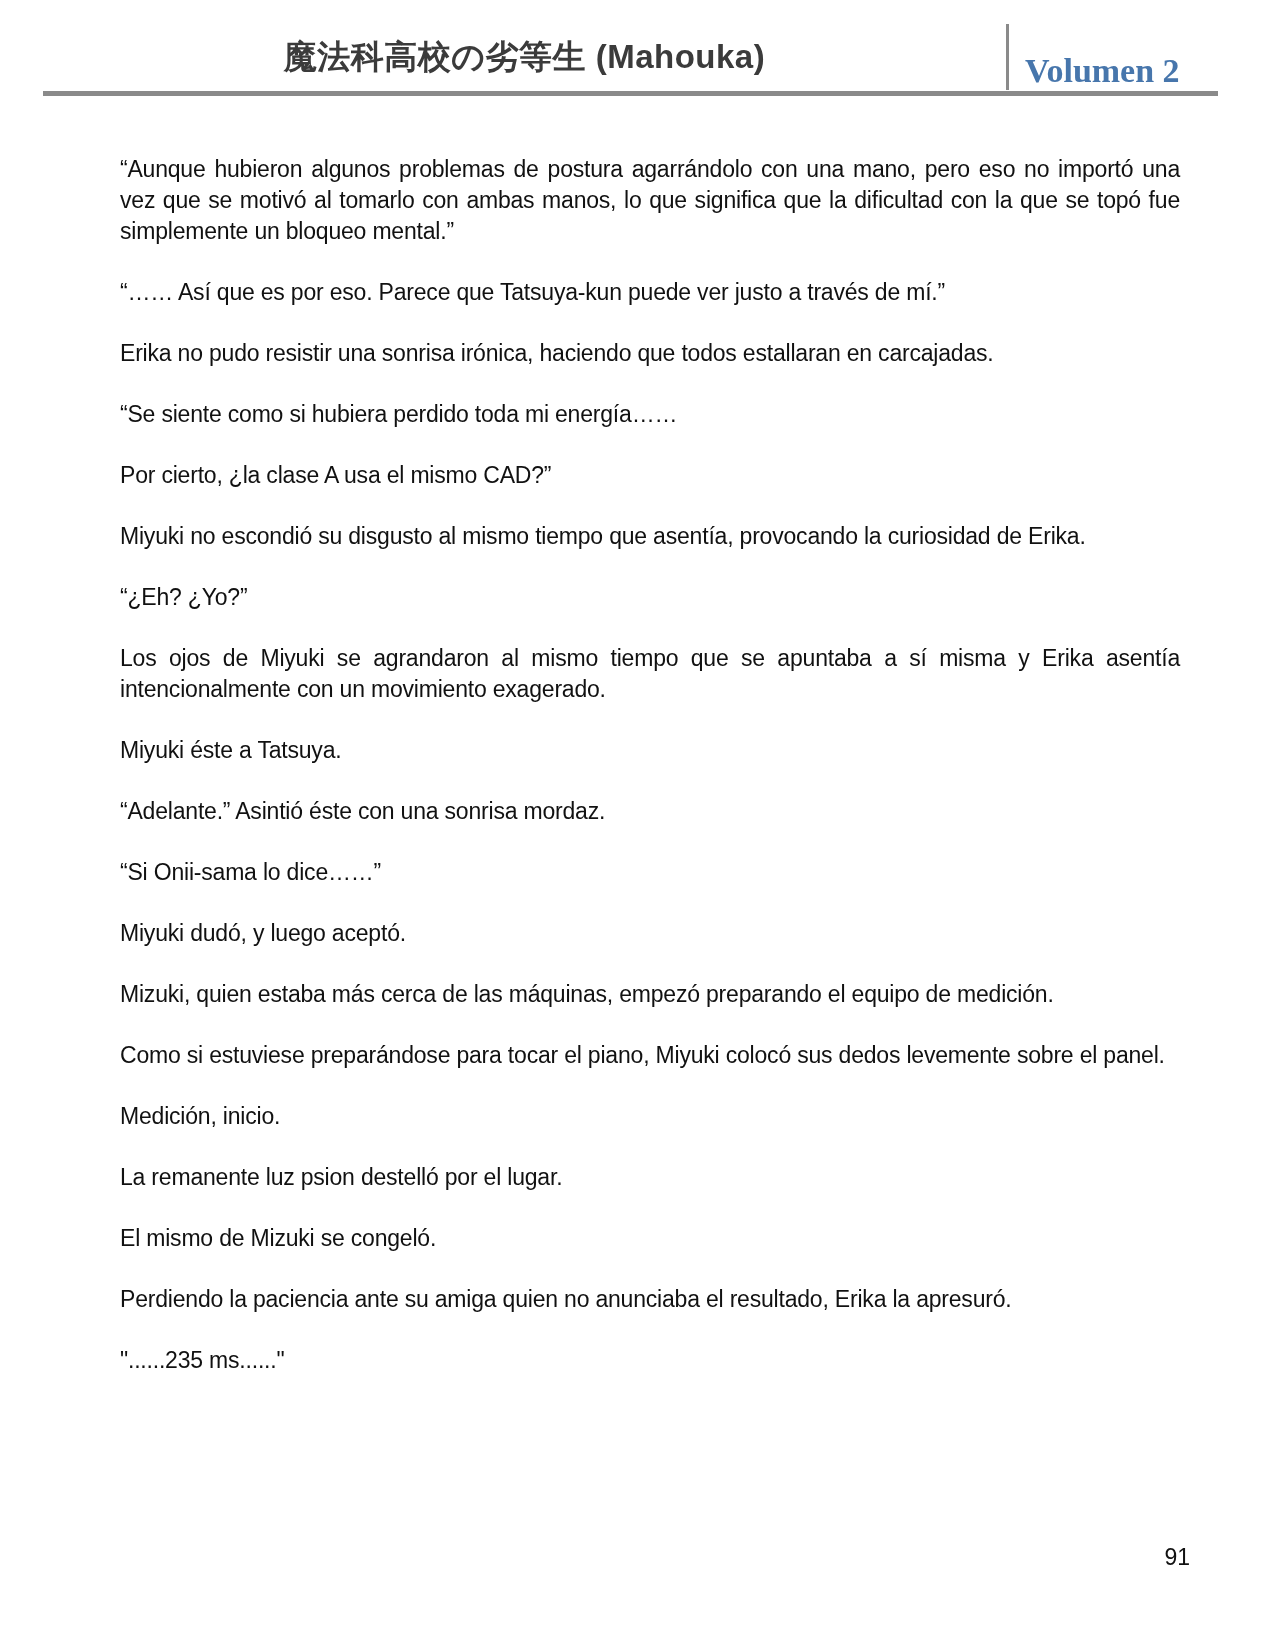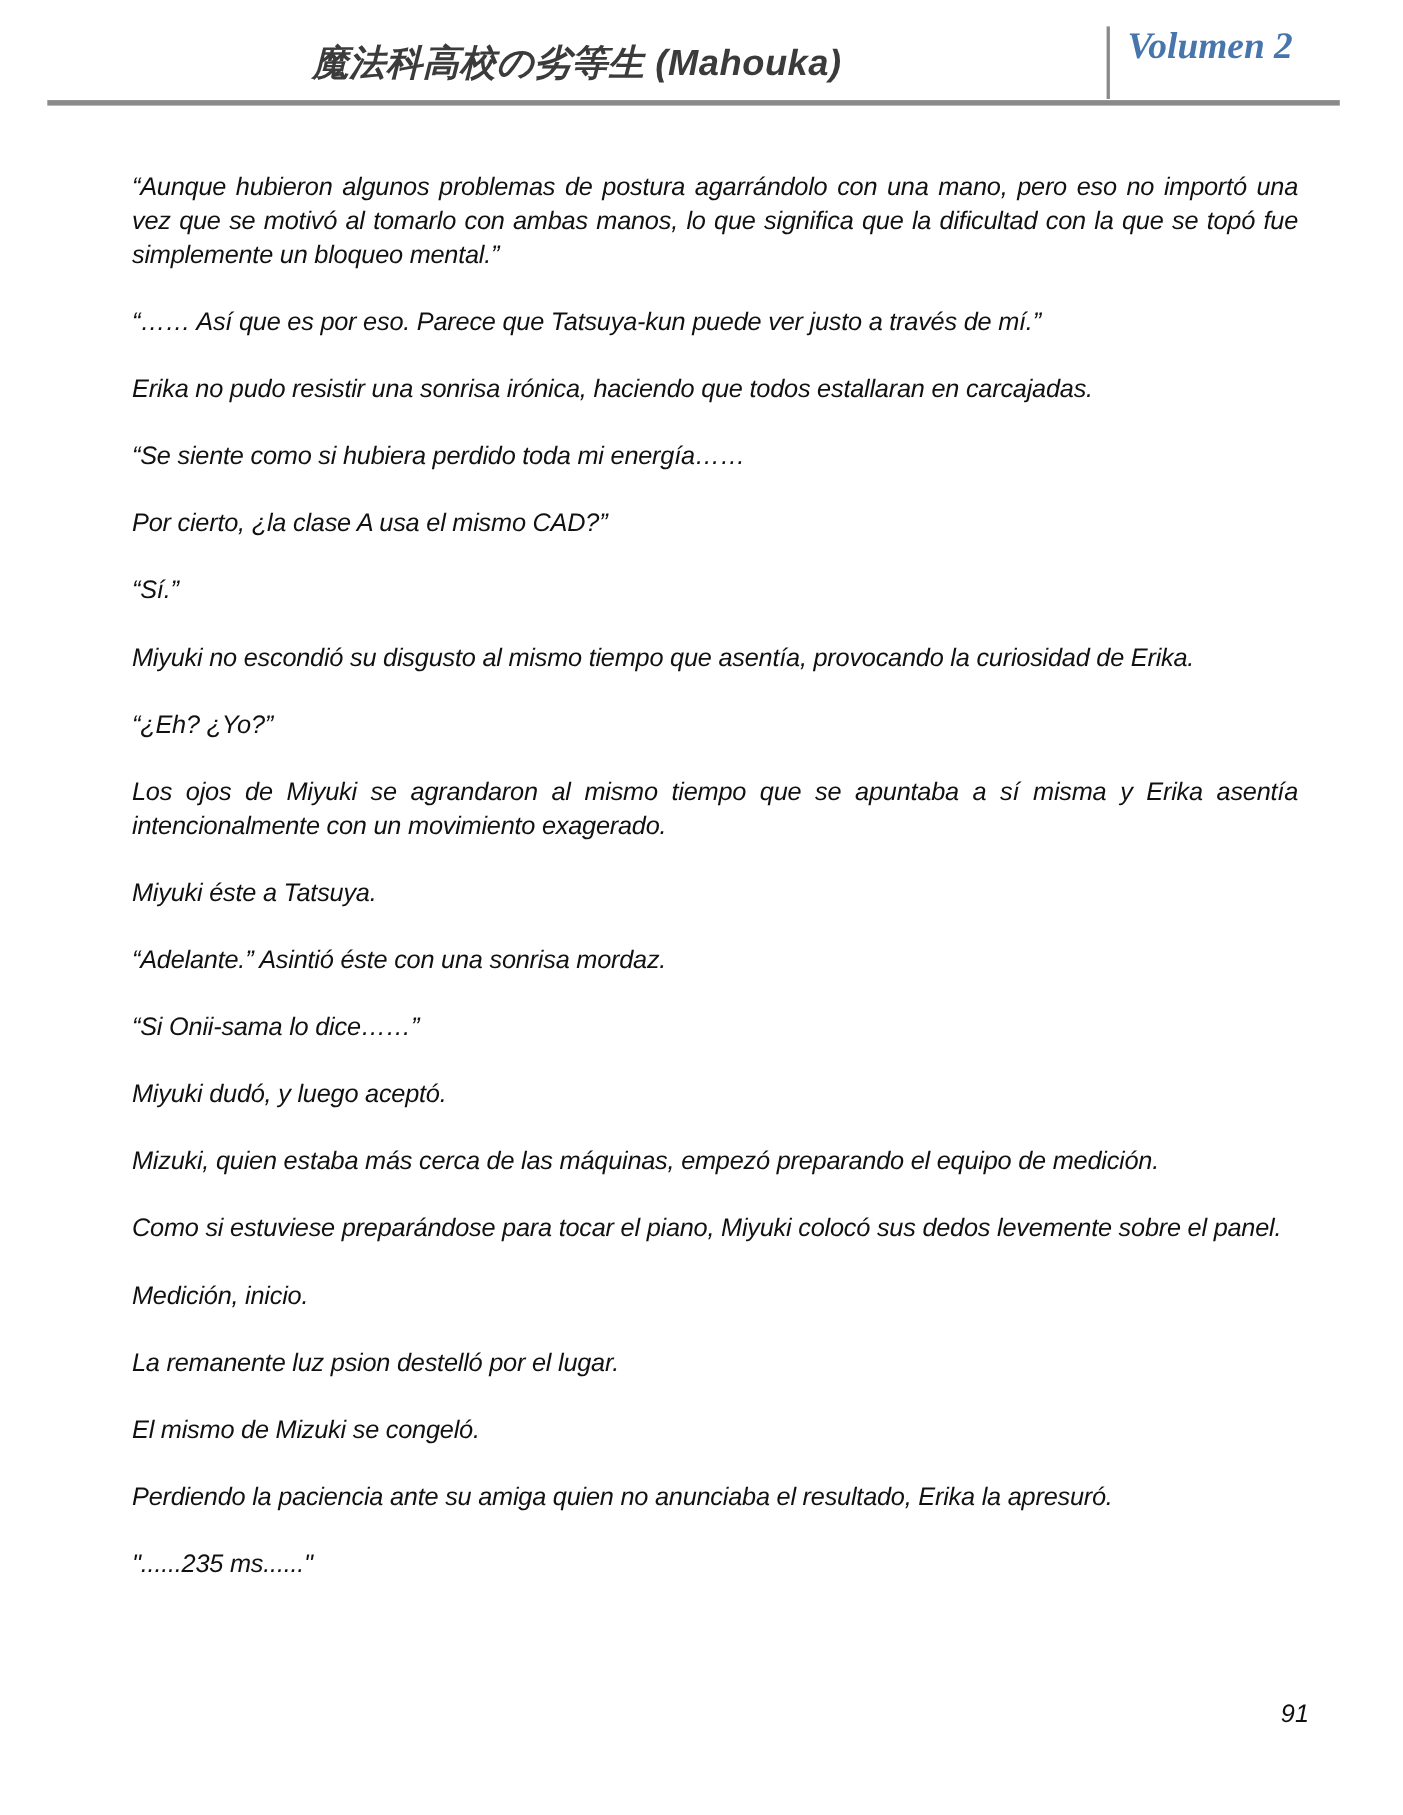--- a/index.html
+++ b/index.html
@@ -5,21 +5,20 @@
   * { margin: 0; padding: 0; box-sizing: border-box; }
   html, body { background: #ffffff; }
   body { font-family: "Liberation Sans", sans-serif; }
 
   .page {
     position: relative;
     width: 1275px;
     height: 1650px;
     background: #ffffff;
     overflow: hidden;
-    font-style: italic;
   }
 
   
   .header { padding: 24px 57px 0 43px; }
   .header-row { display: flex; align-items: stretch; height: 66px; }
   .header-left {
     flex: 1;
     display: flex;
     align-items: center;
     justify-content: center;
@@ -28,21 +27,21 @@
     font-size: 33px;
     font-weight: bold;
     color: #3b3b3b;
     letter-spacing: 0.5px;
     white-space: nowrap;
   }
   .header-right {
     width: 212px;
     border-left: 3px solid #8a8a8a;
     display: flex;
-    align-items: flex-start;
+    align-items: flex-end;
     padding-left: 16px;
   }
   .volume-label {
     font-family: "Liberation Serif", serif;
     font-size: 34px;
     font-weight: bold;
     color: #4776ac;
     white-space: nowrap;
   }
   .header-rule {
@@ -89,21 +88,20 @@
     </div>
     <div class="header-rule"></div>
   </div>
 
   <div class="main">
     <p>“Aunque hubieron algunos problemas de postura agarrándolo con una mano, pero eso no importó una vez que se motivó al tomarlo con ambas manos, lo que significa que la dificultad con la que se topó fue simplemente un bloqueo mental.”</p>
     <p>“…… Así que es por eso. Parece que Tatsuya-kun puede ver justo a través de mí.”</p>
     <p>Erika no pudo resistir una sonrisa irónica, haciendo que todos estallaran en carcajadas.</p>
     <p>“Se siente como si hubiera perdido toda mi energía……</p>
     <p>Por cierto, ¿la clase A usa el mismo CAD?”</p>
-    <p>“Sí.”</p>
     <p>Miyuki no escondió su disgusto al mismo tiempo que asentía, provocando la curiosidad de Erika.</p>
     <p>“¿Eh? ¿Yo?”</p>
     <p>Los ojos de Miyuki se agrandaron al mismo tiempo que se apuntaba a sí misma y Erika asentía intencionalmente con un movimiento exagerado.</p>
     <p>Miyuki éste a Tatsuya.</p>
     <p>“Adelante.” Asintió éste con una sonrisa mordaz.</p>
     <p>“Si Onii-sama lo dice……”</p>
     <p>Miyuki dudó, y luego aceptó.</p>
     <p>Mizuki, quien estaba más cerca de las máquinas, empezó preparando el equipo de medición.</p>
     <p>Como si estuviese preparándose para tocar el piano, Miyuki colocó sus dedos levemente sobre el panel.</p>
     <p>Medición, inicio.</p>

